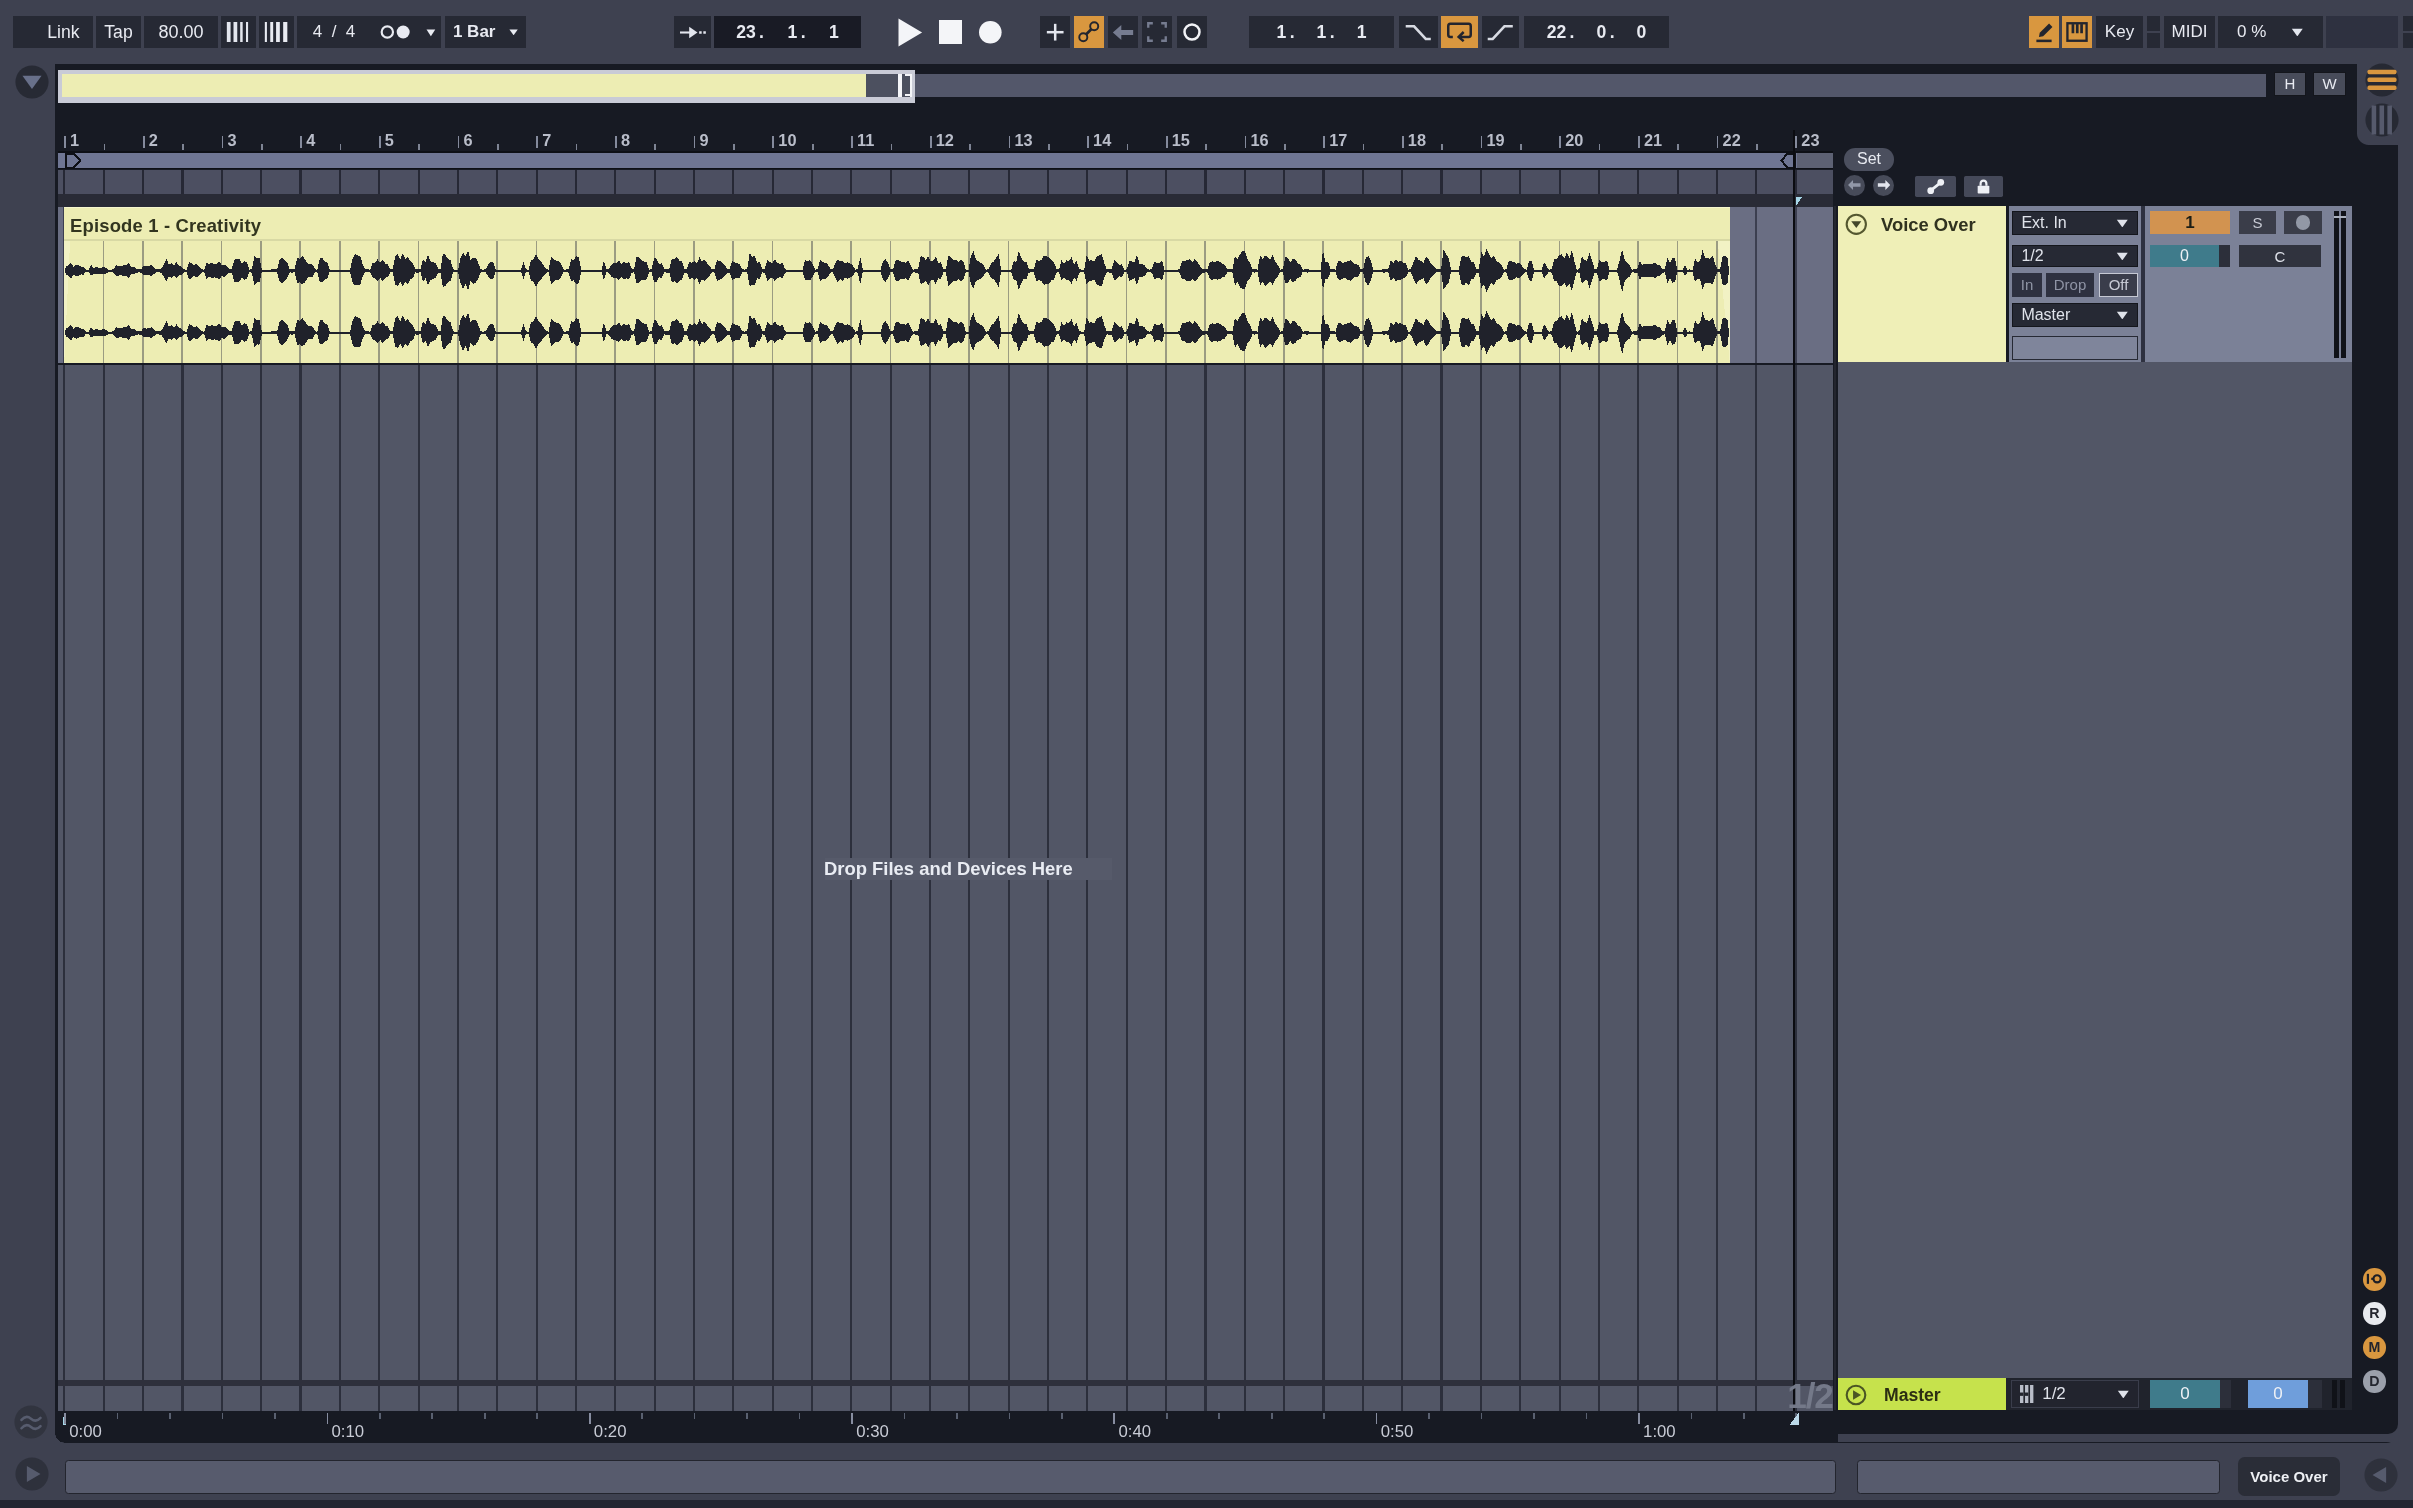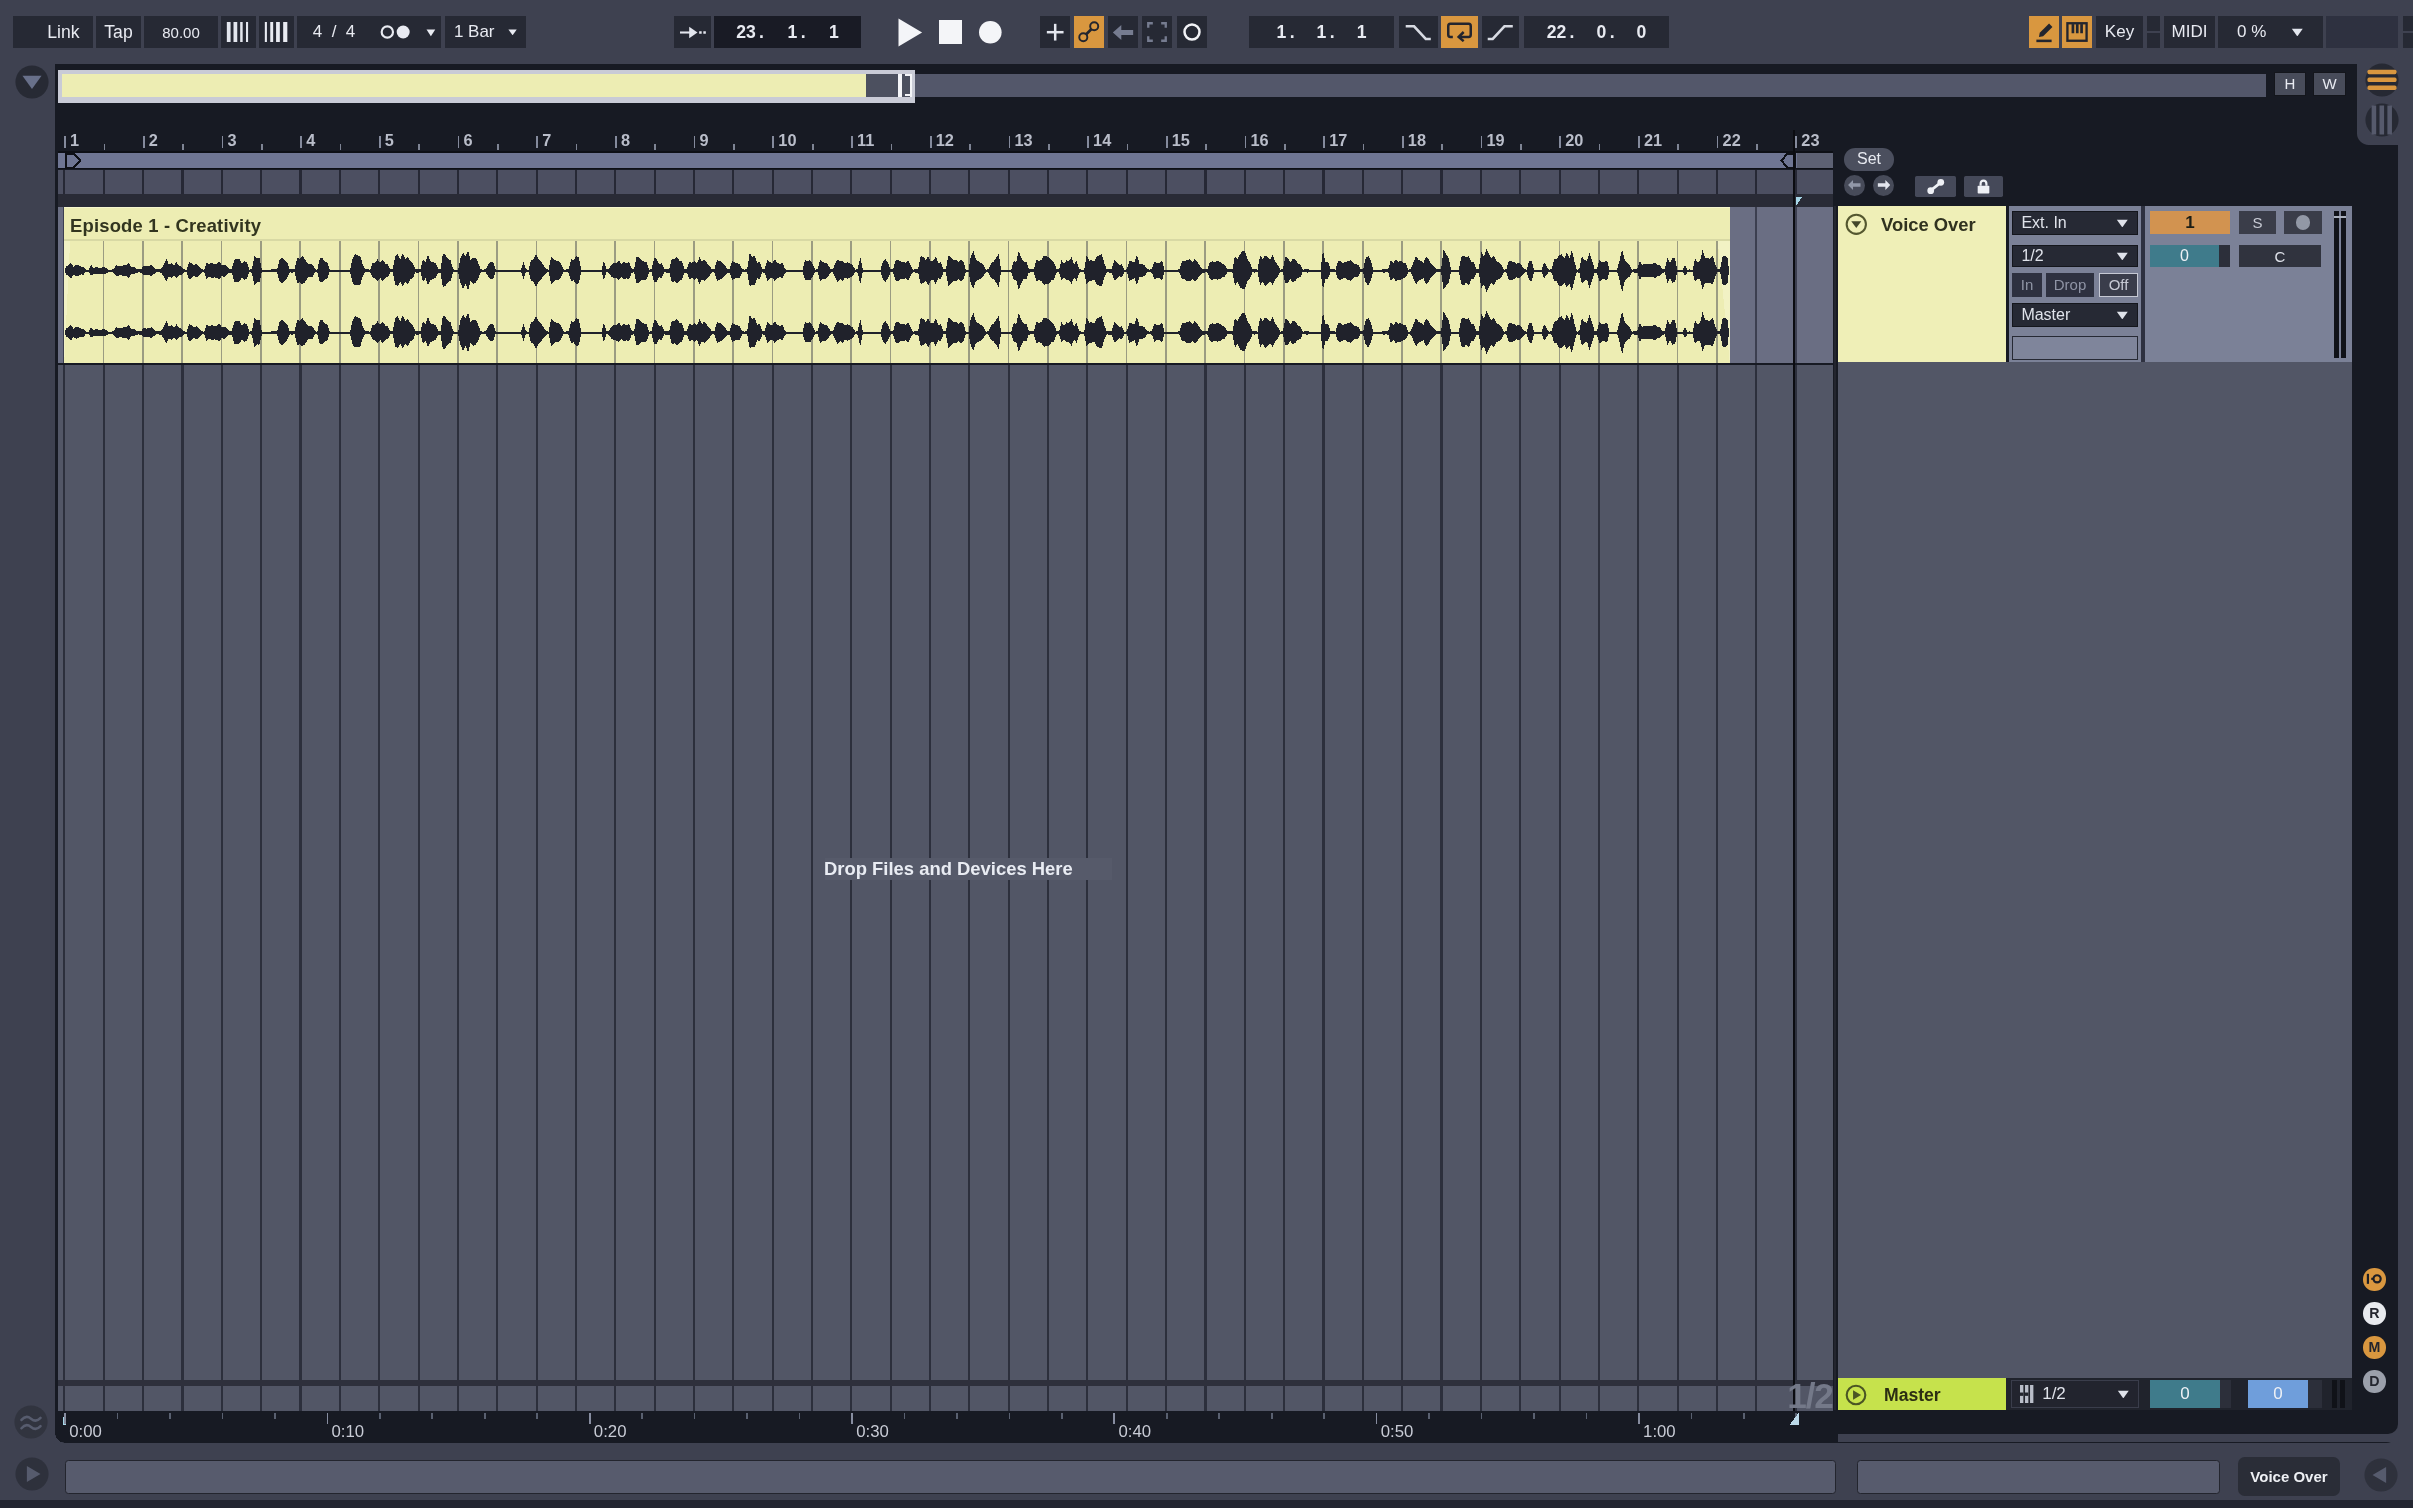--- a/index.html
+++ b/index.html
@@ -375,21 +375,21 @@
 <rect x="2140.3" y="155" width="2.5" height="1528" fill="#0b0c11"></rect>
 <path d="M2143.0,234 L2151.0,234 L2143.0,246 Z" fill="#a6d7e8"></path>
 <path d="M2147.5,1684 L2147.5,1700 L2135.5,1700 Z" fill="#bcd9e9"></path>
 <text x="2187" y="1680" text-anchor="end" font-family="Liberation Sans" font-size="42" font-weight="bold" letter-spacing="-1.5" fill="#747989">1/2</text>
 <rect x="2188" y="76" width="4" height="1645" fill="#171a23"></rect>
 </svg>
 <div class="" style="position:absolute;left:1838px;top:362px;width:514px;height:1016px;background:#525666;"></div>
 <div class="" style="position:absolute;left:1834px;top:206px;width:2.1px;height:1204px;background:#23252e;"></div>
 <div style="position:absolute;left:13.4px;top:16px;width:80px;height:32px;background:#262934;display:flex;align-items:center;justify-content:center;font-size:17.6px;color:#e8eaf1;font-weight:normal;letter-spacing:0;padding-left:20px;">Link</div>
 <div style="position:absolute;left:96px;top:16px;width:45px;height:32px;background:#262934;display:flex;align-items:center;justify-content:center;font-size:17.6px;color:#e8eaf1;font-weight:normal;letter-spacing:0;">Tap</div>
-<div style="position:absolute;left:144px;top:16px;width:74px;height:32px;background:#262934;display:flex;align-items:center;justify-content:center;font-size:15px;color:#e8eaf1;font-weight:normal;letter-spacing:0;">80.00</div>
+<div style="position:absolute;left:144px;top:16px;width:74px;height:32px;background:#262934;display:flex;align-items:center;justify-content:center;font-size:18px;color:#e8eaf1;font-weight:normal;letter-spacing:0;">80.00</div>
 <div style="position:absolute;left:221px;top:16px;width:35px;height:32px;background:#262934;display:flex;align-items:center;justify-content:center;font-size:17.6px;color:#e8eaf1;font-weight:normal;letter-spacing:0;">
     <svg width="25" height="20" viewBox="0 0 30 24">
       <g fill="#e3e6ee">
         <rect x="1" y="0" width="4.5" height="24"></rect>
         <rect x="9" y="0" width="4.5" height="24"></rect>
         <rect x="17" y="0" width="3" height="24"></rect>
         <rect x="24" y="0" width="2.5" height="24"></rect>
       </g>
     </svg>
   </div>
@@ -404,21 +404,21 @@
     </svg>
   </div>
 <div style="position:absolute;left:297px;top:16px;width:74px;height:32px;background:#262934;display:flex;align-items:center;justify-content:center;font-size:17px;color:#e8eaf1;font-weight:normal;letter-spacing:0;">4&nbsp;&nbsp;/&nbsp;&nbsp;4</div>
 <div style="position:absolute;left:371px;top:16px;width:70px;height:32px;background:#262934;display:flex;align-items:center;justify-content:center;font-size:17.6px;color:#e8eaf1;font-weight:normal;letter-spacing:0;">
     <svg width="59" height="20" viewBox="0 0 70 24">
       <circle cx="12" cy="12" r="6.8" fill="none" stroke="#e9ebf2" stroke-width="2.6"></circle>
       <circle cx="31" cy="12" r="7.8" fill="#e9ebf2"></circle>
       <path d="M59,9 l10.5,0 l-5.25,8 z" fill="#e9ebf2"></path>
     </svg>
   </div>
-<div style="position:absolute;left:445px;top:16px;width:81px;height:32px;background:#262934;display:flex;align-items:center;justify-content:center;font-size:17px;color:#e8eaf1;font-weight:normal;letter-spacing:0;">
+<div style="position:absolute;left:445px;top:16px;width:81px;height:32px;background:#262934;display:flex;align-items:center;justify-content:center;font-size:17px;color:#e8eaf1;font-weight:bold;letter-spacing:0;">
     <span style="margin-right:13.4px">1 Bar</span>
     <svg width="9.2" height="6.7" viewBox="0 0 11 8">
       <path d="M0.5,0.5 l10,0 l-5,7 z" fill="#e9ebf2"></path>
     </svg>
   </div>
 <div style="position:absolute;left:674px;top:16px;width:37px;height:32px;background:#262934;display:flex;align-items:center;justify-content:center;font-size:17.6px;color:#e8eaf1;font-weight:normal;letter-spacing:0;">
     <svg width="27" height="15" viewBox="0 0 32 18">
       <g stroke="#e3e6ee" stroke-width="2.5" fill="#e3e6ee">
         <line x1="1" y1="9" x2="14" y2="9"></line>
         <path d="M12,2 L22,9 L12,16 Z" stroke="none"></path>

